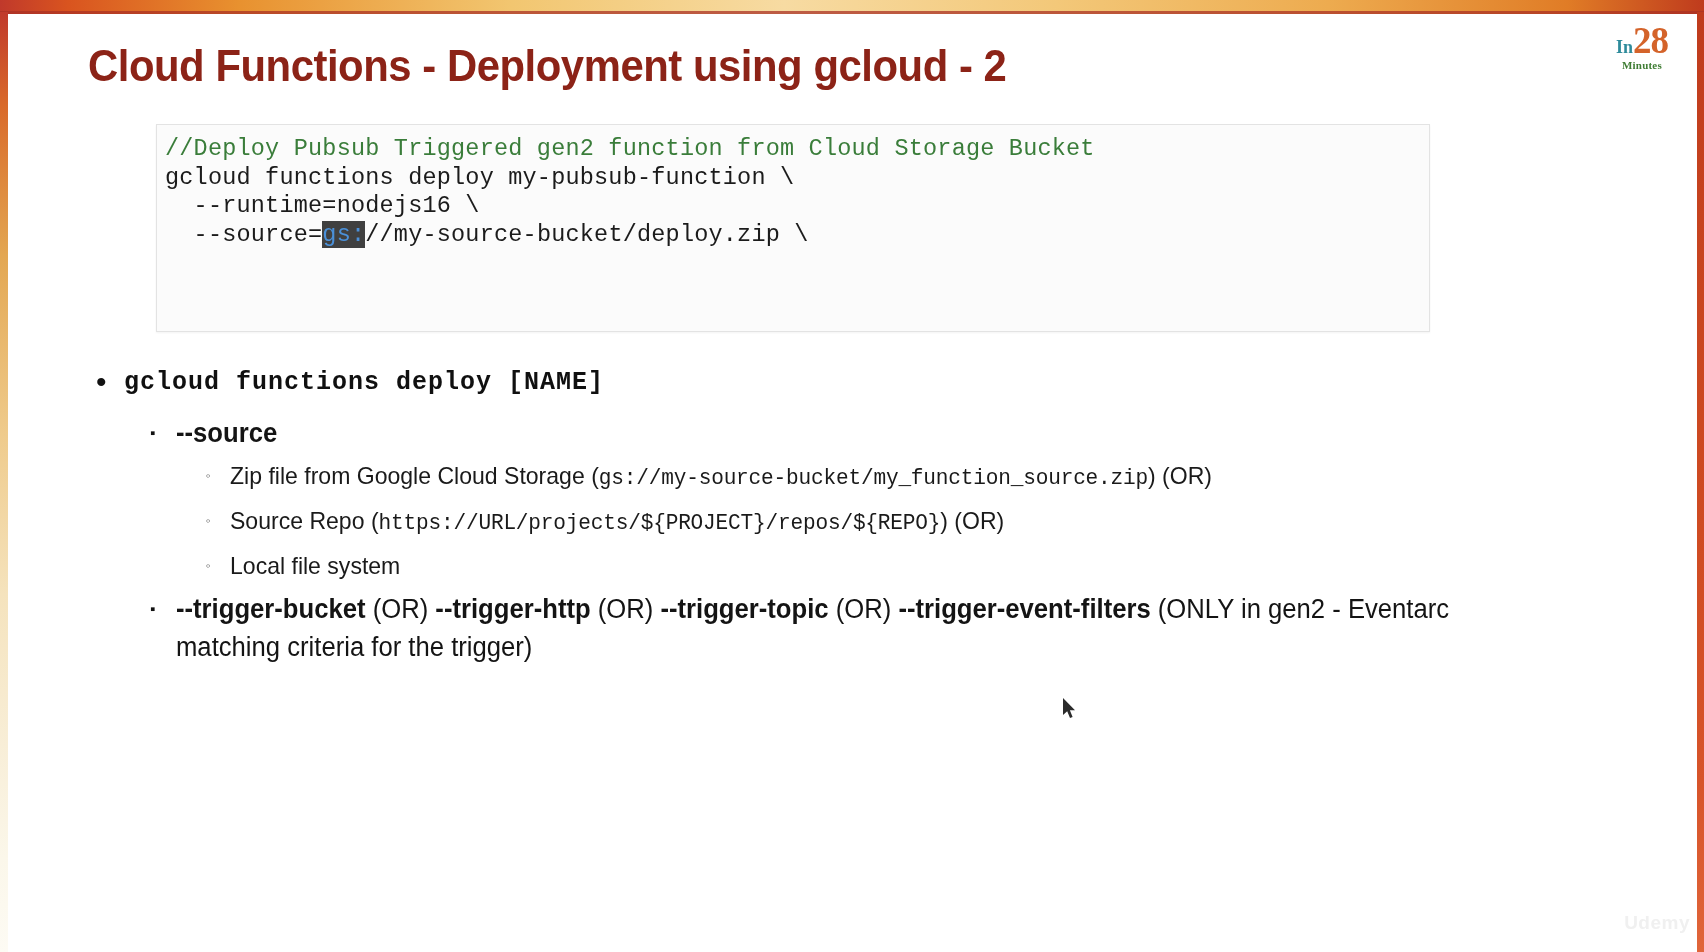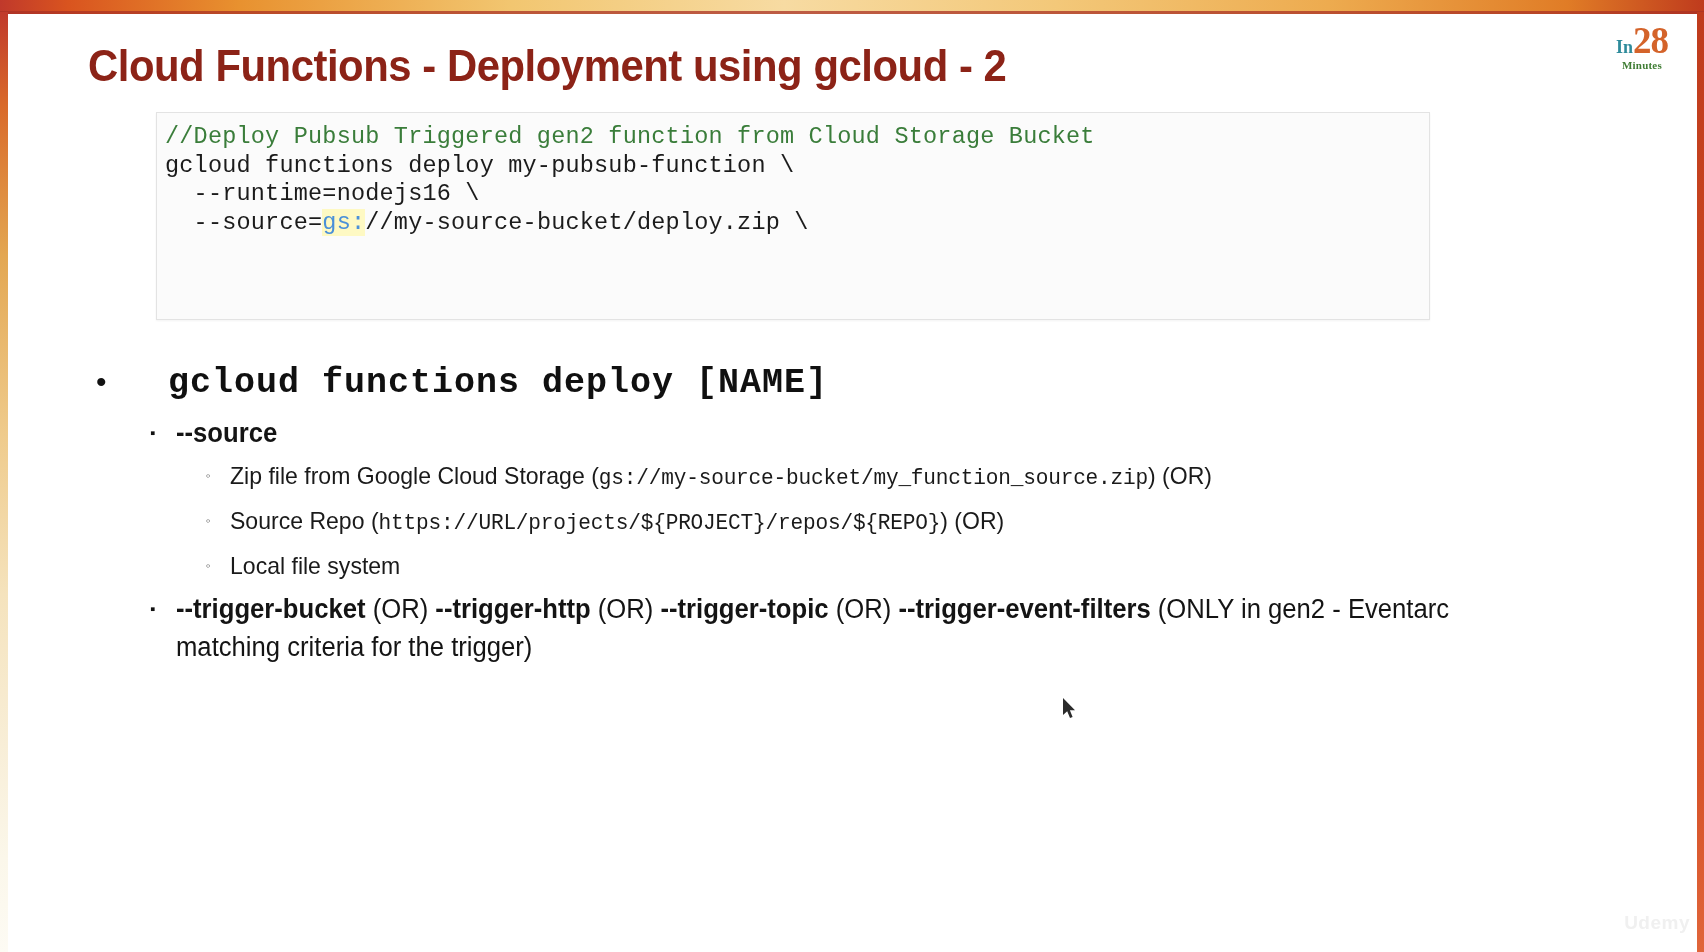--- a/index.html
+++ b/index.html
@@ -119,40 +119,40 @@
     color: #8c2317;
     letter-spacing: -0.5px;
     white-space: nowrap;
     transform: scaleX(0.93);
     transform-origin: left center;
   }
 
   
   .code-box {
     position: absolute;
-    top: 112px;
+    top: 124px;
     left: 156px;
     width: 1274px;
     min-height: 208px;
     background: #fbfbfb;
     border: 1px solid #e3e3e3;
     box-sizing: border-box;
     padding: 10px 17px 12px 8px;
     box-shadow: 0 1px 2px rgba(0,0,0,.05);
   }
   .code-line {
     font-family: "Liberation Mono", monospace;
     font-size: 23.5px;
     line-height: 28.5px;
     color: #1b1b1b;
     white-space: pre;
     letter-spacing: .2px;
   }
   .code-comment { color: #3a7d3a; }
-  .tok-blue { color: #4a90d9; background: #fef9c3; }
+  .tok-blue { color: #4a90d9; background: #404040; }
 
   
   .content {
     position: absolute;
     top: 360px;
     left: 96px;
     width: 1560px;
   }
 
   .lvl1 {
@@ -163,25 +163,24 @@
   .lvl1 .marker {
     font-size: 30px;
     line-height: 44px;
     color: #111;
     width: 28px;
     flex: 0 0 28px;
   }
   .lvl1 .text {
     font-family: "Liberation Mono", monospace;
     font-weight: bold;
-    font-size: 35px;
+    font-size: 25px;
     line-height: 46px;
     color: #101010;
     letter-spacing: 1px;
-    margin-left: 44px;
   }
 
   .lvl2 {
     display: flex;
     align-items: flex-start;
     margin: 6px 0 0 54px;
   }
   .lvl2 .marker {
     font-size: 15px;
     line-height: 38px;

